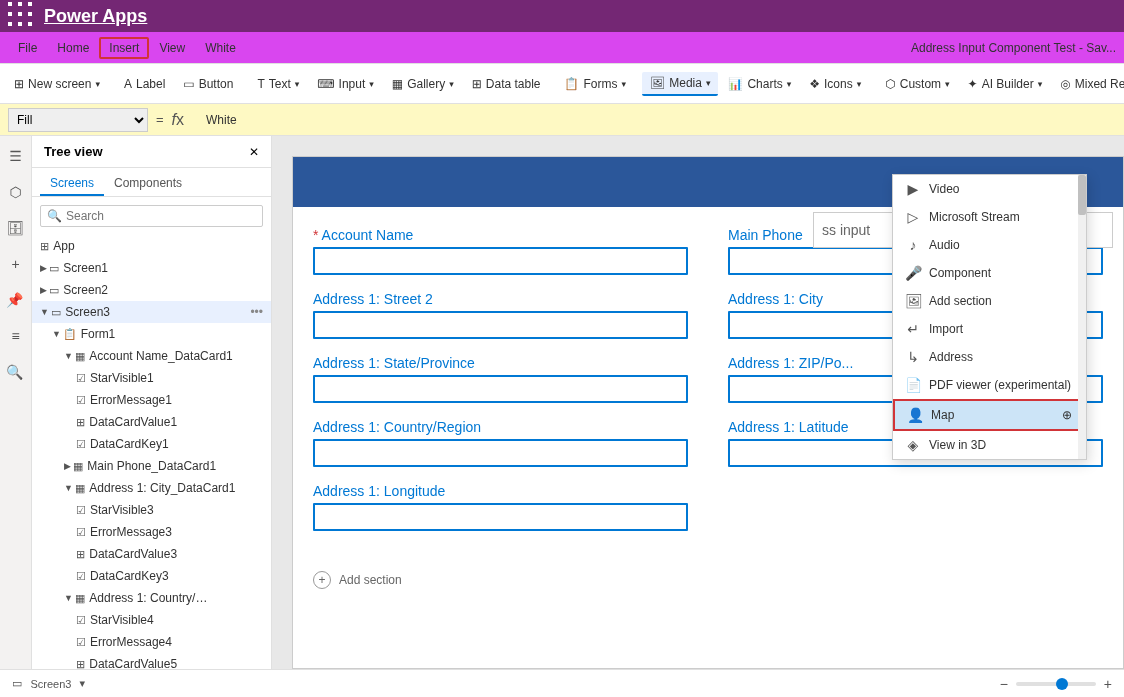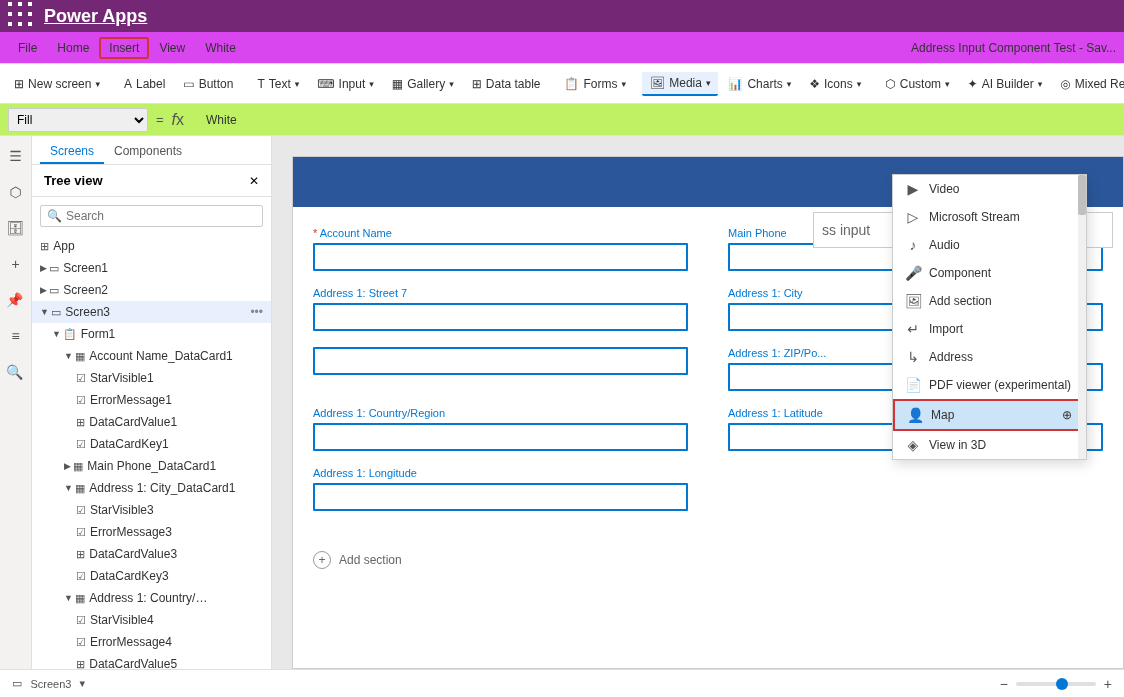--- a/index.html
+++ b/index.html
@@ -78,21 +78,21 @@
     .toolbar-btn .caret { font-size: 9px; }
     .toolbar-divider { width: 1px; height: 24px; background: #e0e0e0; margin: 0 2px; }
     .toolbar-btn.active-media {
       background: #e8f0fe;
       border-bottom: 2px solid #0078d4;
     }
 
     
     #formula-bar {
       height: 32px;
-      background: #bef264;
+      background: #fef9c3;
       border-bottom: 1px solid #e0e0e0;
       display: flex;
       align-items: center;
       padding: 0 8px;
       gap: 8px;
     }
     #fill-selector {
       width: 140px;
       height: 24px;
       border: 1px solid #ccc;
@@ -233,21 +233,21 @@
       color: #666;
       background: white;
     }
     #form-fields {
       padding: 20px;
       display: grid;
       grid-template-columns: 1fr 1fr;
       gap: 16px 40px;
     }
     .field-group { display: flex; flex-direction: column; gap: 4px; }
-    .field-label { font-size: 11px; color: #0078d4; }
+    .field-label { font-size: 14px; color: #0078d4; }
     .field-label.required::before { content: '* '; color: #d13438; }
     .field-input {
       height: 28px;
       border: 2px solid #0078d4;
       border-radius: 1px;
       padding: 0 6px;
       font-size: 12px;
     }
     #add-section {
       display: flex;
@@ -460,27 +460,27 @@
     <div class="left-icon">☰</div>
     <div class="left-icon">⬡</div>
     <div class="left-icon">🗄</div>
     <div class="left-icon">+</div>
     <div class="left-icon">📌</div>
     <div class="left-icon">≡</div>
     <div class="left-icon">🔍</div>
   </div>
 
   <div id="tree-panel">
+    <div id="tree-header">
+      <span id="tree-title">Tree view</span>
+      <span>✕</span>
+    </div>
     <div id="tree-tabs">
       <span class="tree-tab active">Screens</span>
       <span class="tree-tab">Components</span>
-    </div>
-    <div id="tree-header">
-      <span id="tree-title">Tree view</span>
-      <span>✕</span>
     </div>
     <div id="search-box">
       <span>🔍</span>
       <input type="text" placeholder="Search" style="">
     </div>
     <div id="tree-content">
 
       <div class="tree-item">
         <span class="indent" style="width:0px"></span>
         <span class="icon">⊞</span>
@@ -623,29 +623,30 @@
         <div class="field-group">
           <div class="field-label required">Account Name</div>
           <div class="field-input"></div>
         </div>
         <div class="field-group">
           <div class="field-label">Main Phone</div>
           <div class="field-input"></div>
         </div>
 
         <div class="field-group">
-          <div class="field-label">Address 1: Street 7</div>
+          <div class="field-label">Address 1: Street 2</div>
           <div class="field-input"></div>
         </div>
         <div class="field-group">
           <div class="field-label">Address 1: City</div>
           <div class="field-input"></div>
         </div>
 
         <div class="field-group">
+          <div class="field-label">Address 1: State/Province</div>
           <div class="field-input"></div>
         </div>
         <div class="field-group">
           <div class="field-label">Address 1: ZIP/Po...</div>
           <div class="field-input"></div>
         </div>
 
         <div class="field-group">
           <div class="field-label">Address 1: Country/Region</div>
           <div class="field-input"></div>

